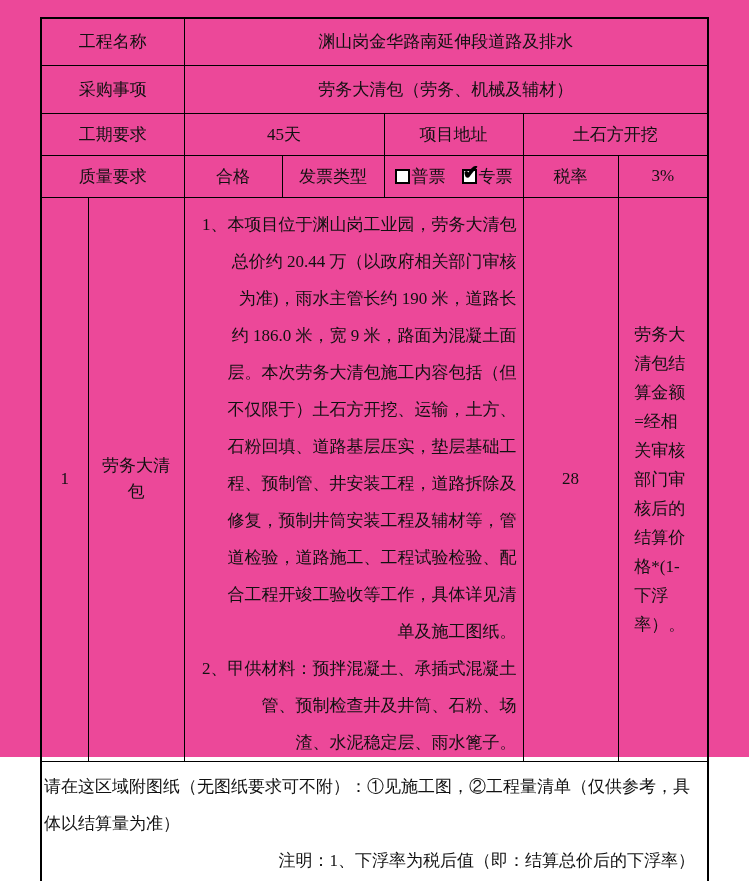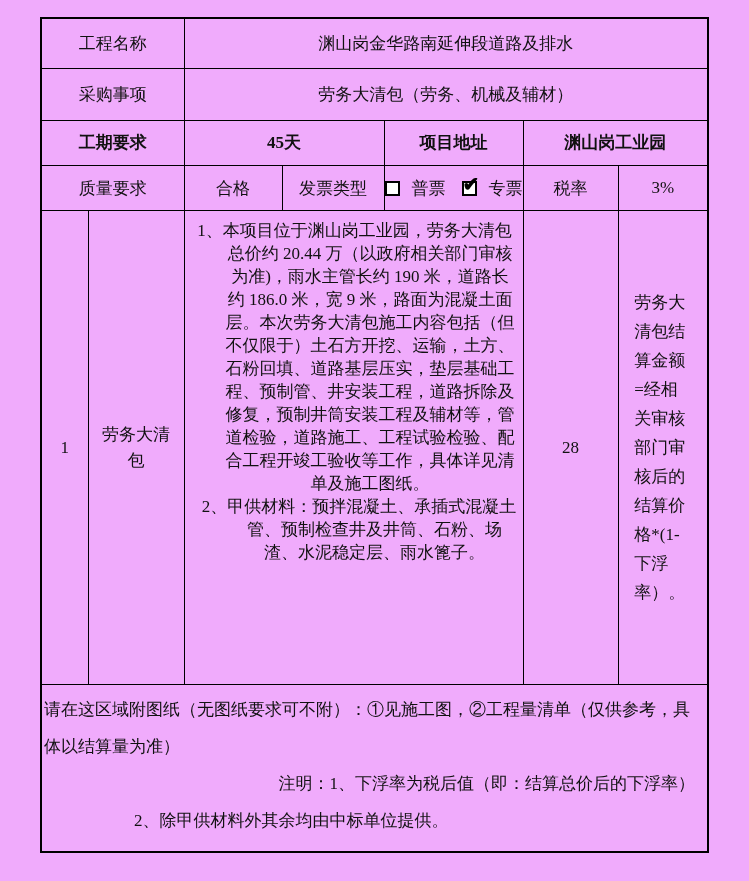--- a/index.html
+++ b/index.html
@@ -4,63 +4,63 @@
 <style>
   html,body{margin:0;padding:0;}
   body{
     width:749px;height:881px;
     background:#ffffff;
     font-family:"Liberation Serif","DejaVu Serif",serif;
     color:#111111;
     position:relative;
     overflow:hidden;
   }
-  .page{position:absolute;left:0;top:0;width:749px;height:881px;background:#f0abfc;}
+  .page{position:absolute;left:0;top:0;width:749px;height:757px;background:#ec4899;}
   table.form{
     position:absolute;left:40px;top:17px;
     width:667px;height:836px;
     border-collapse:collapse;
     table-layout:fixed;
     border:2px solid #000;
   }
   td{
     border:1px solid #000;
     text-align:center;
     vertical-align:middle;
     font-size:17px;
     padding:0;
     overflow:hidden;
   }
   
   col.c1{width:47px;} col.c2{width:96px;} col.c3{width:98px;}
   col.c4{width:102px;} col.c5{width:139px;} col.c6{width:95px;} col.c7{width:90px;}
   
-  tr.r1{height:47px;} tr.r2{height:48px;font-family:Liberation Serif, serif;} tr.r3{height:42px;font-weight:bold;} tr.r4{height:42px;}
+  tr.r1{height:47px;} tr.r2{height:48px;font-family:Liberation Serif, serif;} tr.r3{height:42px;} tr.r4{height:42px;}
   tr.r5{height:68px;} tr.r6{height:440px;} tr.r7{height:148px;}
   .narrow-wrap{display:inline-block;width:4.3em;line-height:26px;}
   .no-wrap-2{display:inline-block;width:1.2em;line-height:26px;}
   .hdr-two-line{line-height:26px;}
   
   .invoice-opts{display:flex;justify-content:center;align-items:center;gap:16px;}
-  .opt{display:flex;align-items:center;gap:12px;justify-content:center;}
+  .opt{display:flex;align-items:center;gap:2px;justify-content:center;}
   .checkbox{
     display:inline-block;position:relative;
     width:15px;height:15px;
     border:2px solid #000;box-sizing:border-box;
     background:#fff;
   }
   .checkbox .mark{
     position:absolute;left:-1px;top:-9px;
     font-size:20px;font-weight:bold;color:#000;line-height:20px;
   }
   
   td.content-cell{
-    vertical-align:top;text-align:center;
+    vertical-align:top;text-align:right;
     padding:8px 6px 0 8px;
-    line-height:23px;
+    line-height:37px;
   }
   .item{padding-left:31px;text-indent:-31px;}
   .item .marker{display:inline;}
   .item2{padding-left:40px;text-indent:-31px;}
   
   td.remark-cell{vertical-align:middle;}
   .remark-text{
     display:inline-block;width:3.35em;
     text-align:left;line-height:29px;
   }
@@ -96,21 +96,21 @@
 
     <tr class="r2">
       <td colspan="2">采购事项</td>
       <td colspan="5">劳务大清包（劳务、机械及辅材）</td>
     </tr>
 
     <tr class="r3">
       <td colspan="2">工期要求</td>
       <td colspan="2">45天</td>
       <td>项目地址</td>
-      <td colspan="2">渊山岗工业园</td>
+      <td colspan="2">土石方开挖</td>
     </tr>
 
     <tr class="r4">
       <td colspan="2">质量要求</td>
       <td>合格</td>
       <td>发票类型</td>
       <td>
         <div class="invoice-opts">
           <span class="opt">
             <span class="checkbox"></span>

